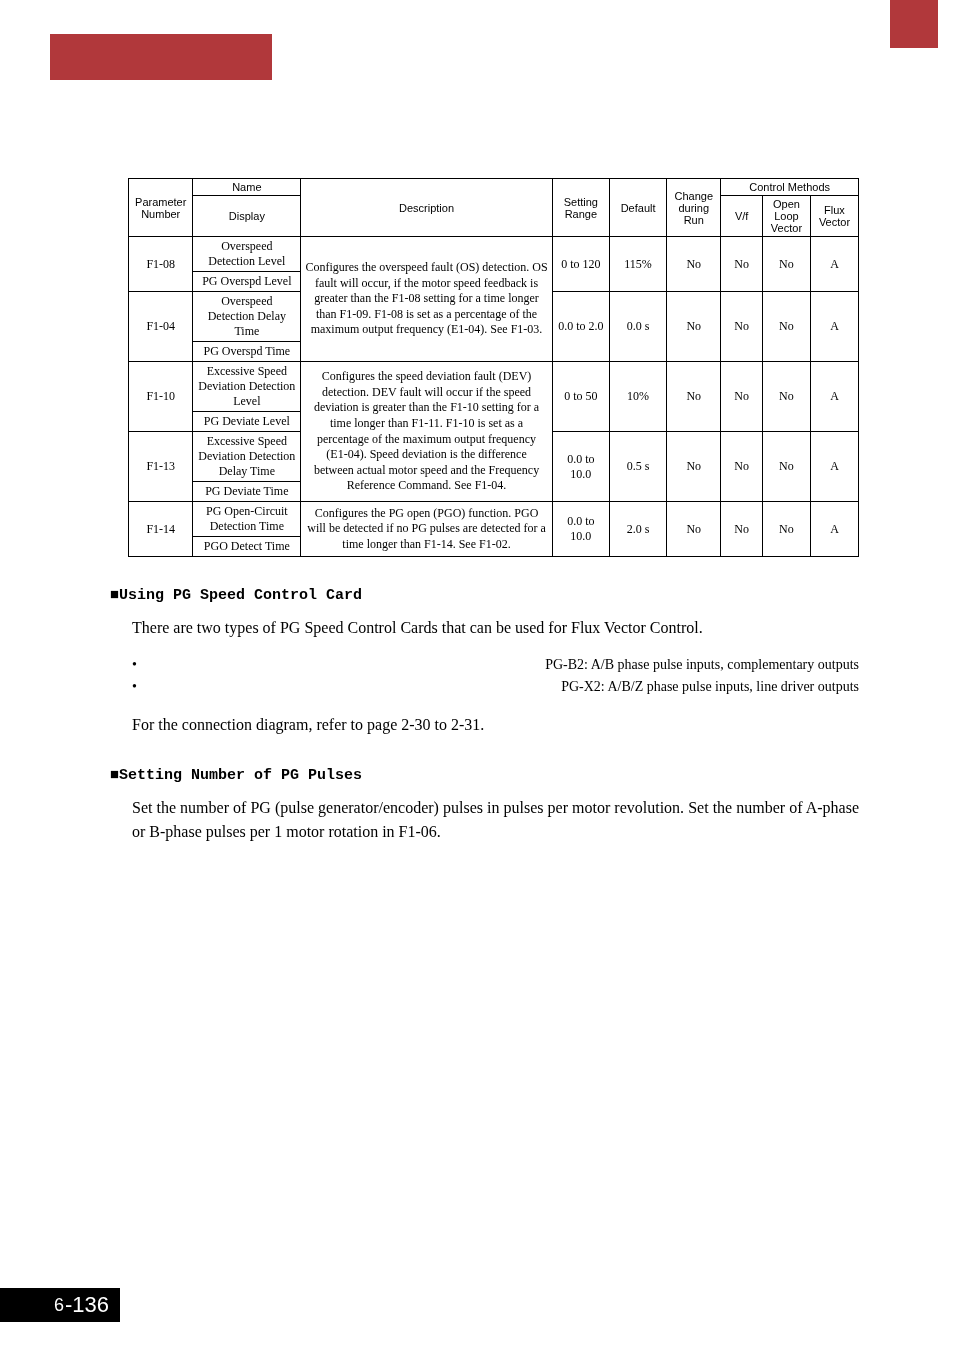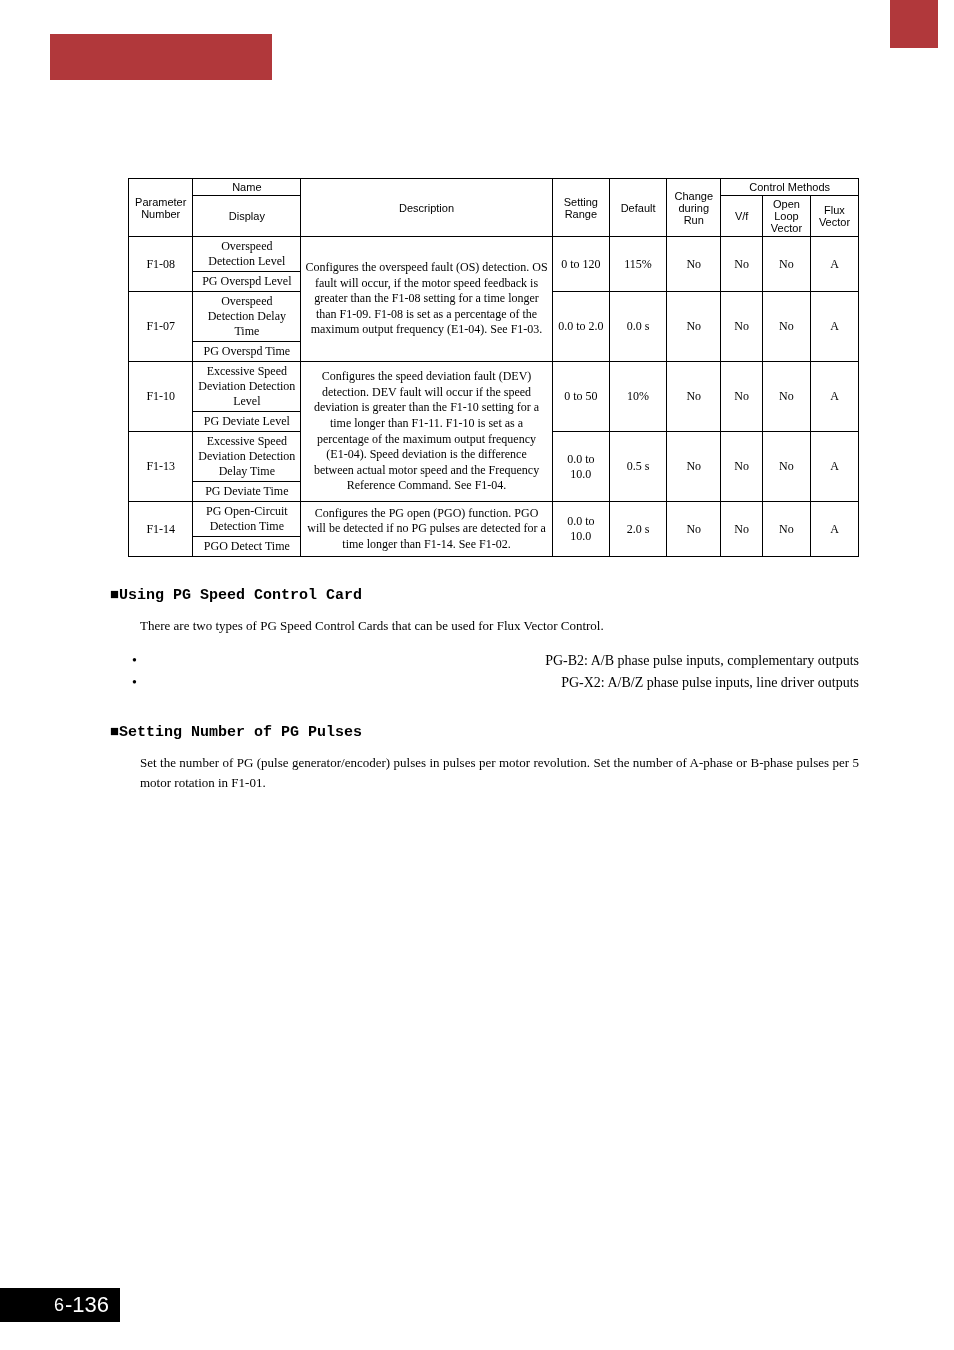--- a/index.html
+++ b/index.html
@@ -65,23 +65,23 @@
   .col-flux { width: 40px; margin-left: 17px; }
   .name-cell { text-align: left; }
   .desc-cell { text-align: left; font-size: 12px; line-height: 1.3; }
   .section-head {
     font-family: Liberation Mono, monospace;
     font-weight: bold;
     font-size: 15px;
     margin: 30px 0 12px -18px;
   }
   .body-text {
-    font-size: 13px;
+    font-size: 16px;
     line-height: 1.5;
-    margin: 10px 0 14px 12px;
+    margin: 10px 0 14px 4px;
     text-align: justify;
   }
   ul.bullets {
     list-style: none;
     padding: 0;
     margin: 0 0 14px 0;
   }
   ul.bullets li {
     font-size: 14px;
     line-height: 1.6;
@@ -149,21 +149,21 @@
           <td rowspan="2">115%</td>
           <td rowspan="2">No</td>
           <td rowspan="2">No</td>
           <td rowspan="2">No</td>
           <td rowspan="2">A</td>
         </tr>
         <tr>
           <td class="name-cell">PG Overspd Level</td>
         </tr>
         <tr>
-          <td rowspan="2">F1-07</td>
+          <td rowspan="2">F1-04</td>
           <td class="name-cell">Overspeed Detection Delay Time</td>
           <td rowspan="2">0.0 to 2.0</td>
           <td rowspan="2">0.0 s</td>
           <td rowspan="2">No</td>
           <td rowspan="2">No</td>
           <td rowspan="2">No</td>
           <td rowspan="2">A</td>
         </tr>
         <tr>
           <td class="name-cell">PG Overspd Time</td>
@@ -215,21 +215,22 @@
         </tr>
       </tbody>
     </table>
 
     <div class="section-head">■<span>Using PG Speed Control Card</span></div>
     <div class="body-text">There are two types of PG Speed Control Cards that can be used for Flux Vector Control.</div>
     <ul class="bullets">
       <li>PG-B2: A/B phase pulse inputs, complementary outputs</li>
       <li>PG-X2: A/B/Z phase pulse inputs, line driver outputs</li>
     </ul>
+    <div class="body-text">For the connection diagram, refer to page 2-30 to 2-31.</div>
 
     <div class="section-head">■<span>Setting Number of PG Pulses</span></div>
-    <div class="body-text">Set the number of PG (pulse generator/encoder) pulses in pulses per motor revolution. Set the number of A-phase or B-phase pulses per 5 motor rotation in F1-01.</div>
+    <div class="body-text">Set the number of PG (pulse generator/encoder) pulses in pulses per motor revolution. Set the number of A-phase or B-phase pulses per 1 motor rotation in F1-06.</div>
   </div>
 
   <div class="page-footer">
     <span class="chap">6</span>-<span>136</span>
   </div>
 </div>
 
 </body></html>

